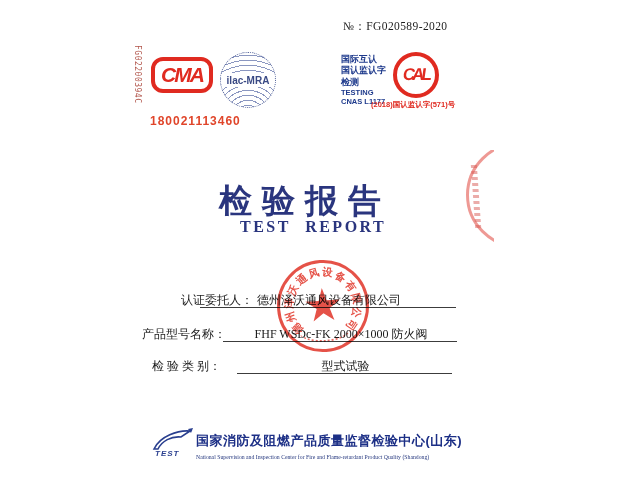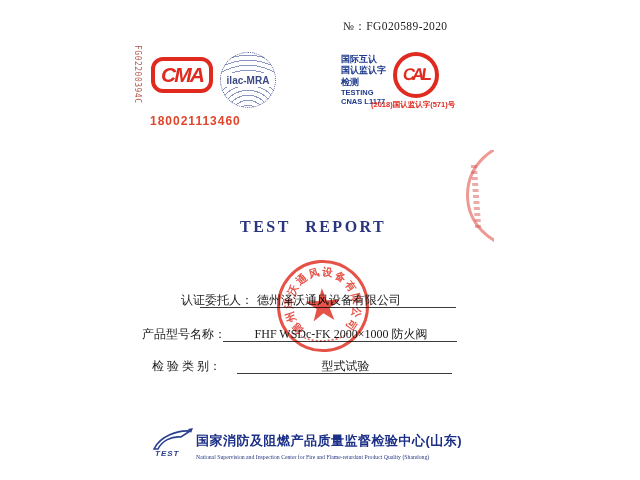--- a/index.html
+++ b/index.html
@@ -122,20 +122,21 @@
     <div class="zh">检测</div>
     <div class="en">TESTING</div>
     <div class="en">CNAS L1177</div>
   </div>
 
   <div class="abs cal-circle">
     <span class="cal-text">CAL</span>
   </div>
   <div class="abs cal-no">(2018)国认监认字(571)号</div>
 
+  <div class="abs title-zh">检验报告</div>
   <div class="abs title-en">TEST REPORT</div>
 
   <div class="abs row-label lbl1">认证委托人：</div>
   <div class="abs row-value val1">德州泽沃通风设备有限公司</div>
 
   <div class="abs row-label lbl2">产品型号名称：</div>
   <div class="abs row-value val2">FHF WSDc-FK 2000×1000 防火阀</div>
 
   <div class="abs row-label lbl3">检 验 类 别：</div>
   <div class="abs row-value val3">型式试验</div>

